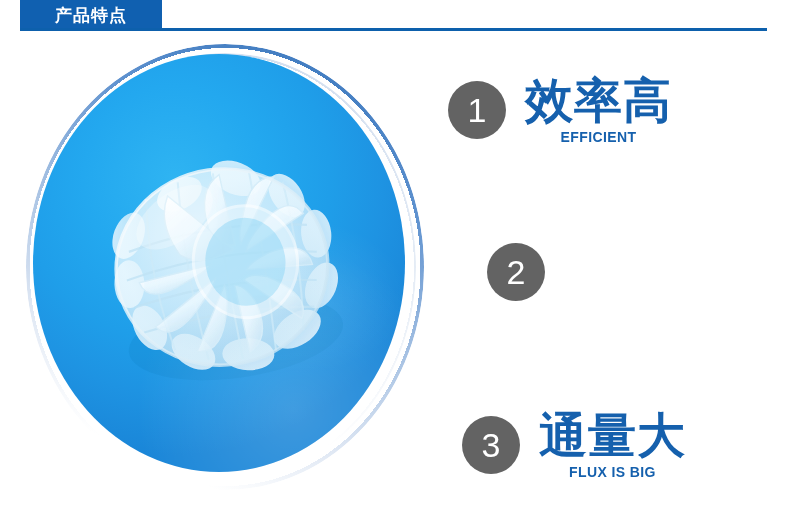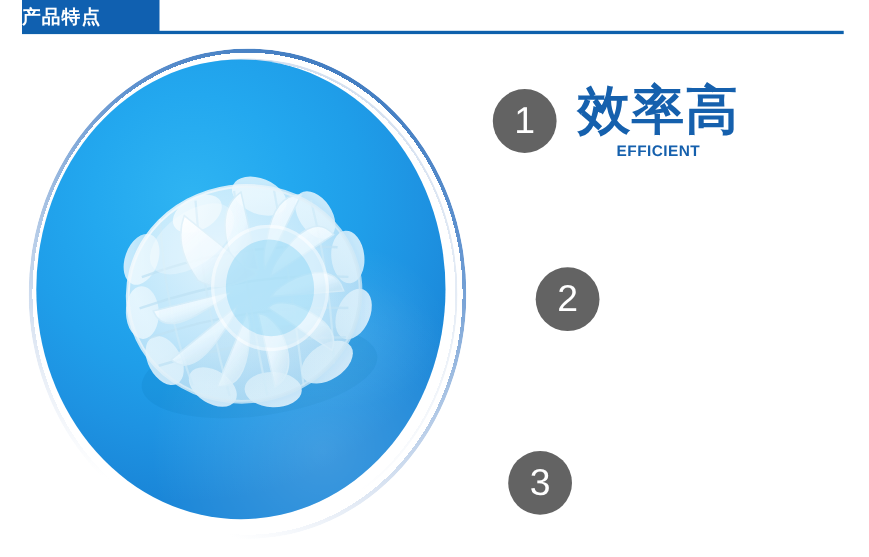--- a/index.html
+++ b/index.html
@@ -23,26 +23,26 @@
     position: absolute;
     left: 0;
     top: 0;
     width: 790px;
     height: 32px;
   }
   .header-tab {
     position: absolute;
     left: 20px;
     top: 0;
-    width: 125px;
+    width: 142px;
     height: 30px;
     background: #1060B0;
     display: flex;
     align-items: center;
-    justify-content: flex-start;
+    justify-content: center;
   }
   .header-tab-label {
     color: #ffffff;
     font-size: 17px;
     font-weight: bold;
     letter-spacing: 1px;
     line-height: 1;
     white-space: nowrap;
   }
   .header-rule {
@@ -278,17 +278,21 @@
         <div class="feature-subtitle">EFFICIENT</div>
       </div>
     </div>
 
     <div class="feature-item feature-item-2">
       <div class="feature-number">2</div>
     </div>
 
     <div class="feature-item feature-item-3">
       <div class="feature-number">3</div>
+      <div class="feature-text">
+        <div class="feature-title">通量大</div>
+        <div class="feature-subtitle">FLUX IS BIG</div>
+      </div>
     </div>
 
   </div>
 
 </div>
 
 </body></html>

